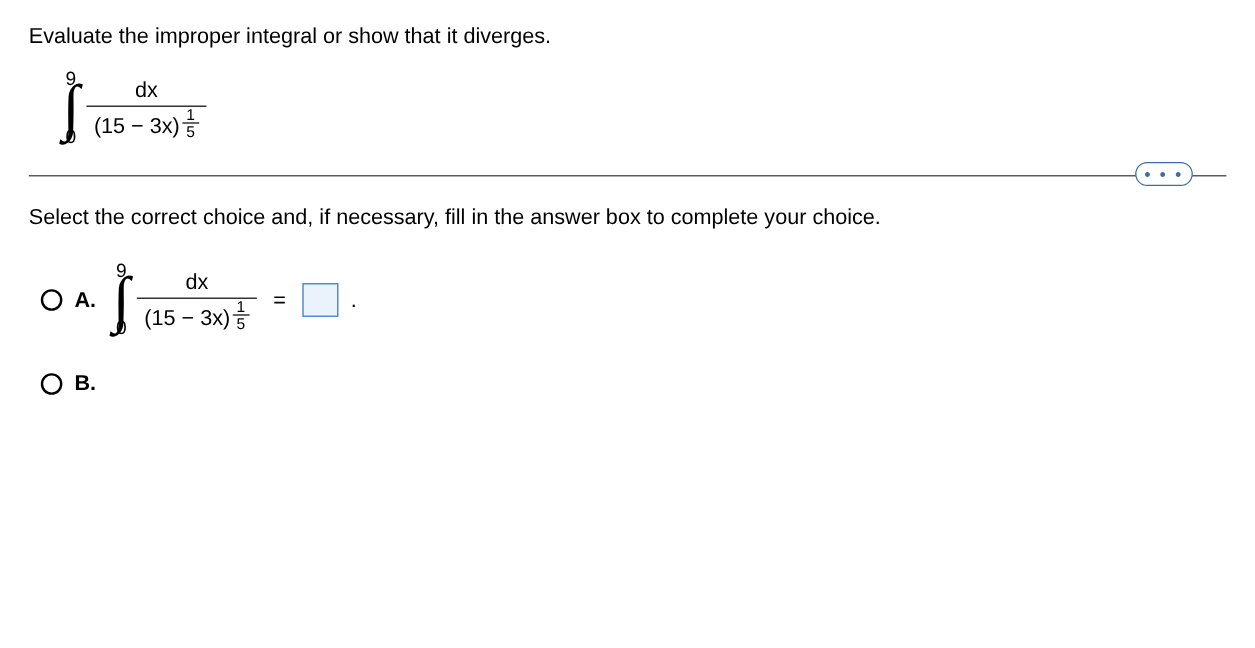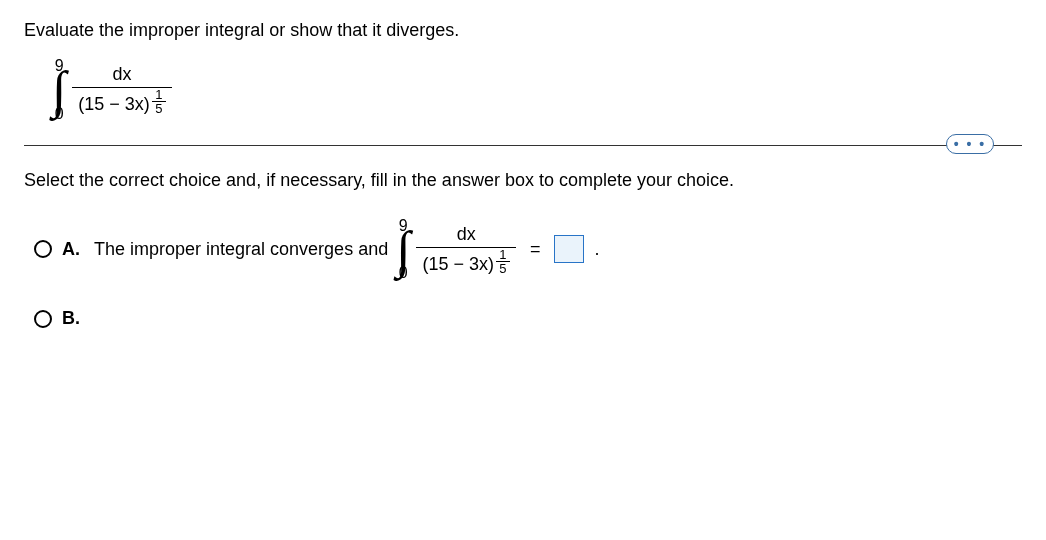--- a/index.html
+++ b/index.html
@@ -149,21 +149,20 @@
   <hr class="sep">
   <div class="ellipsis-pill">• • •</div>
 </div>
 
 <div>Select the correct choice and, if necessary, fill in the answer box to complete your choice.</div>
 
 <div class="choice-row">
   <div class="radio"></div>
   <div class="choice-label">A.</div>
   <div class="choice-text">
-    <span>The improper integral converges and</span>
     <div class="integral">
       <div class="int-sign">
         <span class="int-upper">9</span>
         <span class="int-symbol">∫</span>
         <span class="int-lower">0</span>
       </div>
       <div class="fraction">
         <div class="frac-num">dx</div>
         <div class="frac-line"></div>
         <div class="frac-den">

